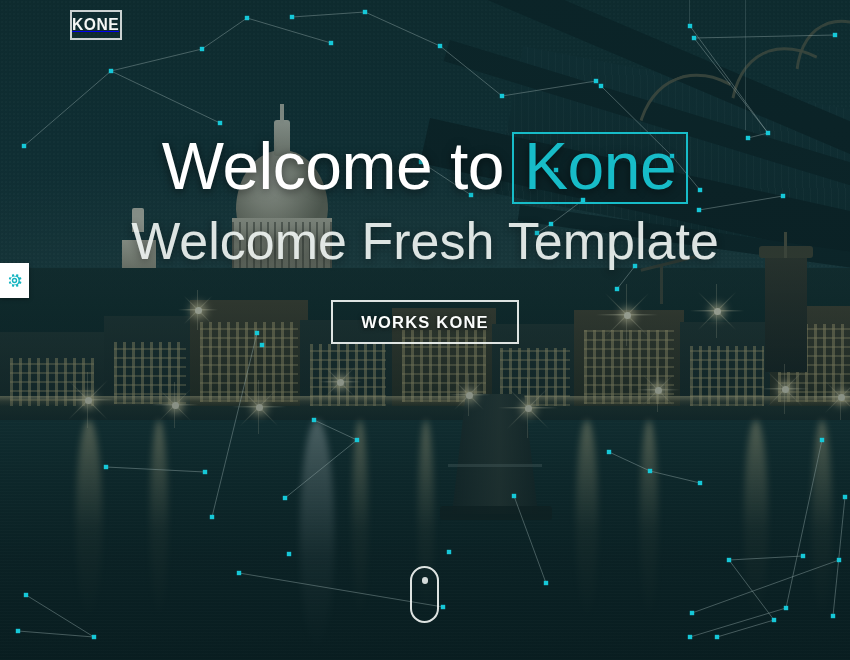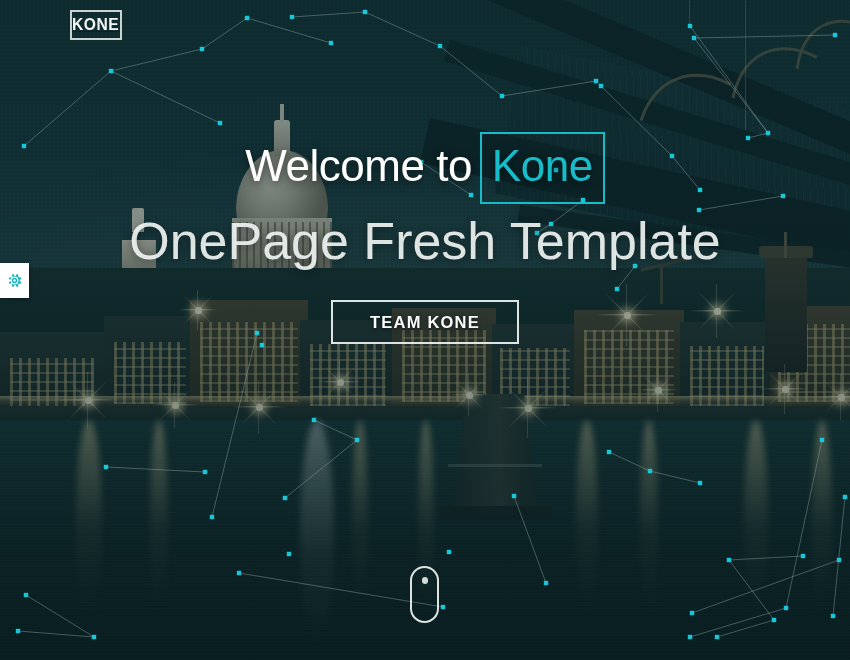--- a/index.html
+++ b/index.html
@@ -211,21 +211,21 @@
     transform:scaleX(.9); transform-origin:center;
     text-shadow:0 1px 2px rgba(0,0,0,.6);
   }
 
   
   .hero{
     position:absolute; left:0; top:130px; width:850px;
     text-align:center;
   }
   .h1{
-    font-size:44px; line-height:72px; color:#ffffff; font-weight:400;
+    font-size:66px; line-height:72px; color:#ffffff; font-weight:400;
     letter-spacing:-.5px;
     text-shadow:0 2px 10px rgba(0,0,0,.55);
     white-space:nowrap;
   }
   .h1 .boxed{
     color:#17bcc8;
     border:2px solid #17bcc8;
     padding:0 10px 4px 10px;
     margin-left:8px;
     display:inline-block;
@@ -519,22 +519,22 @@
   <div class="header">
     <a class="logo" href="#">
       <span>KONE</span>
     </a>
   </div>
 
   <div class="hero">
     <div class="h1">
       <span>Welcome to</span><span class="boxed">Kone</span>
     </div>
-    <div class="h2">OnePage Fresh Template</div>
-    <a class="cta" href="#">TEAM KONE</a>
+    <div class="h2">Welcome Fresh Template</div>
+    <a class="cta" href="#">WORKS KONE</a>
   </div>
 
   <div class="switcher">
     <svg width="17" height="17" viewBox="0 0 24 24">
       <path fill="#14b4c0" d="M12 8.2a3.8 3.8 0 1 0 0 7.6 3.8 3.8 0 0 0 0-7.6zm0 5.6a1.8 1.8 0 1 1 0-3.6 1.8 1.8 0 0 1 0 3.6z"></path>
       <path fill="#14b4c0" d="M21.3 13.6l-1.9-.5a7.6 7.6 0 0 0 0-2.2l1.9-.5a.6.6 0 0 0 .4-.7l-.5-1.9a.6.6 0 0 0-.7-.4l-1.9.5a7.6 7.6 0 0 0-1.6-1.6l.5-1.9a.6.6 0 0 0-.4-.7l-1.9-.5a.6.6 0 0 0-.7.4l-.5 1.9a7.6 7.6 0 0 0-2.2 0l-.5-1.9a.6.6 0 0 0-.7-.4l-1.9.5a.6.6 0 0 0-.4.7l.5 1.9a7.6 7.6 0 0 0-1.6 1.6l-1.9-.5a.6.6 0 0 0-.7.4l-.5 1.9a.6.6 0 0 0 .4.7l1.9.5a7.6 7.6 0 0 0 0 2.2l-1.9.5a.6.6 0 0 0-.4.7l.5 1.9a.6.6 0 0 0 .7.4l1.9-.5a7.6 7.6 0 0 0 1.6 1.6l-.5 1.9a.6.6 0 0 0 .4.7l1.9.5a.6.6 0 0 0 .7-.4l.5-1.9a7.6 7.6 0 0 0 2.2 0l.5 1.9a.6.6 0 0 0 .7.4l1.9-.5a.6.6 0 0 0 .4-.7l-.5-1.9a7.6 7.6 0 0 0 1.6-1.6l1.9.5a.6.6 0 0 0 .7-.4l.5-1.9a.6.6 0 0 0-.4-.7zM12 17.6a5.6 5.6 0 1 1 0-11.2 5.6 5.6 0 0 1 0 11.2z"></path>
     </svg>
   </div>
 
   <a class="mouse" href="#">

